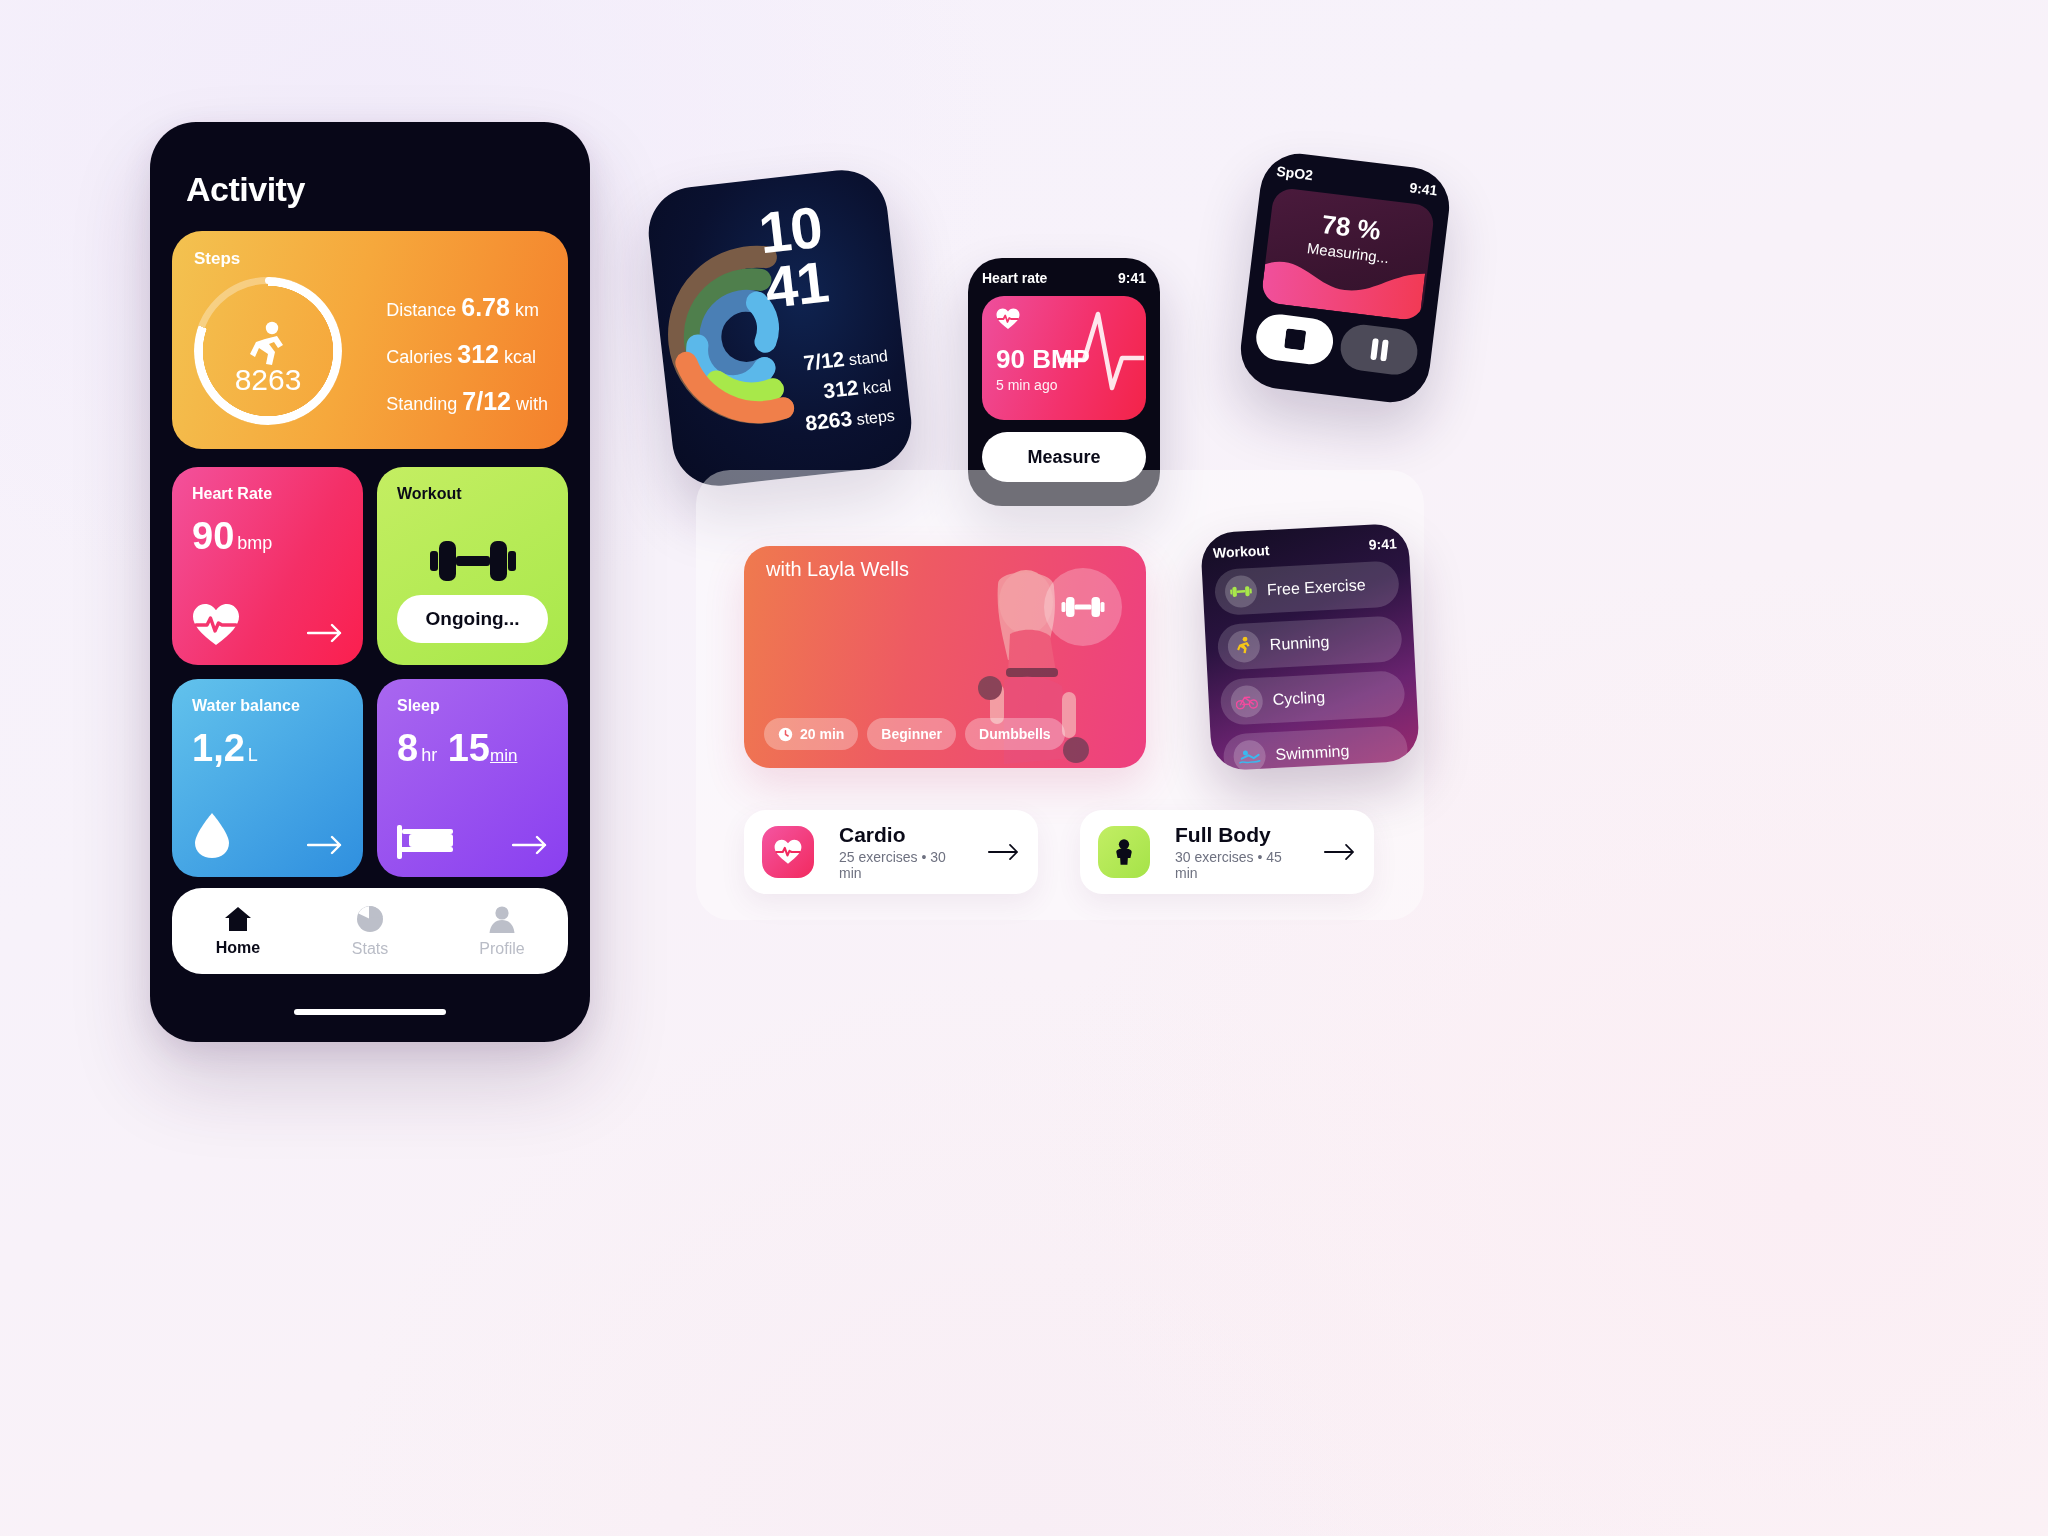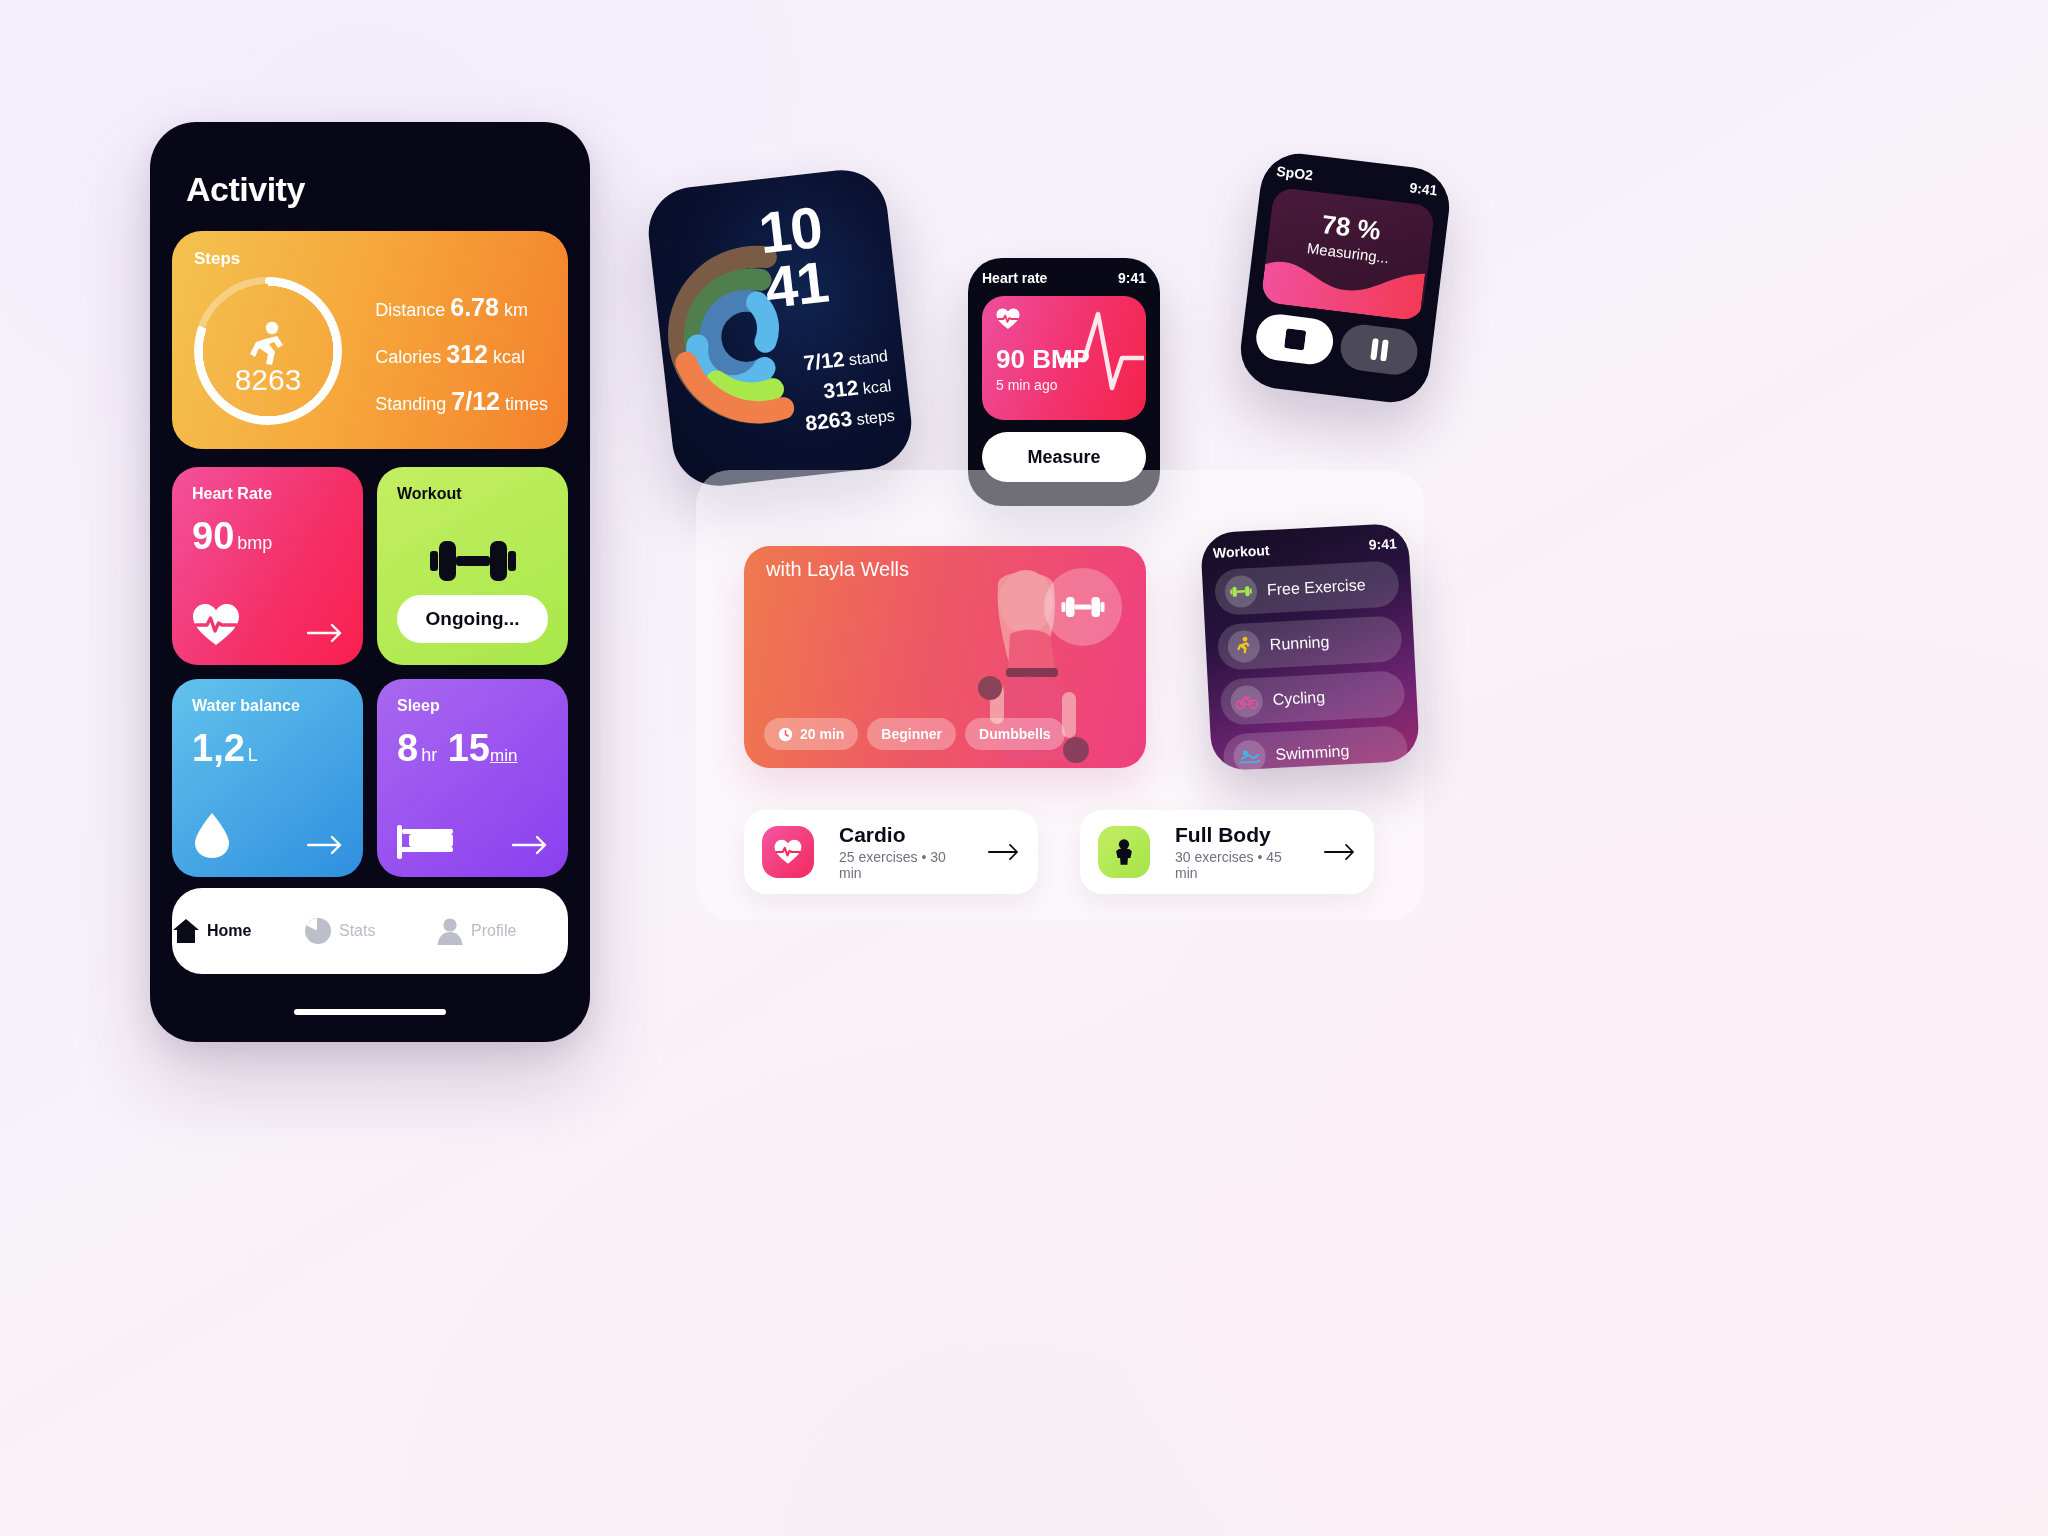--- a/index.html
+++ b/index.html
@@ -58,21 +58,21 @@
   .t-wo { background:linear-gradient(150deg,#c4ee62 0%, #a8e84a 100%); color:#0a0a18; }
   .t-wa { background:linear-gradient(140deg,#62c2ec 0%, #2f8fdf 100%); color:#fff; }
   .t-sl { background:linear-gradient(140deg,#a967ef 0%, #8a3ff0 100%); color:#fff; }
   .ongoing { position:absolute; left:20px; right:20px; bottom:22px; height:48px;
     background:#fff; border-radius:24px; display:flex; align-items:center;
     justify-content:center; font-size:19px; font-weight:bold; color:#0a0a18; }
   .wo-dumbbell { position:absolute; left:50%; top:66px; transform:translateX(-50%); }
 
   .tabbar { position:absolute; left:22px; right:22px; bottom:68px; height:86px;
     background:#fff; border-radius:30px; display:flex; align-items:center; }
-  .tab { flex:1; display:flex; flex-direction:row; align-items:center; gap:7px; }
+  .tab { flex:1; display:flex; flex-direction:column; align-items:center; gap:7px; }
   .tab-label { font-size:16px; font-weight:bold; }
   .tab.active .tab-label { color:#0a0a18; }
   .tab.dim .tab-label { color:#b9bcc6; font-weight:normal; }
   .home-ind { position:absolute; left:50%; transform:translateX(-50%); bottom:27px;
     width:152px; height:6px; border-radius:3px; background:#fff; }
 
   
   .w-rings {
     position:absolute; left:660px; top:178px; width:240px; height:300px;
     background:radial-gradient(ellipse at 60% 40%, #0f2350 0%, #0a1130 55%, #070b22 100%);
@@ -198,21 +198,21 @@
         <span>km</span>
       </div>
       <div class="stat-row">
         <span>Calories</span>
         <b>312</b>
         <span>kcal</span>
       </div>
       <div class="stat-row">
         <span>Standing</span>
         <b>7/12</b>
-        <span>times</span>
+        <span>with</span>
       </div>
     </div>
   </div>
 
   <div class="grid">
 
     <div class="tile t-hr">
       <div class="tile-title">Heart Rate</div>
       <div class="tile-val">
         <span>90</span><span class="u">bmp</span>

